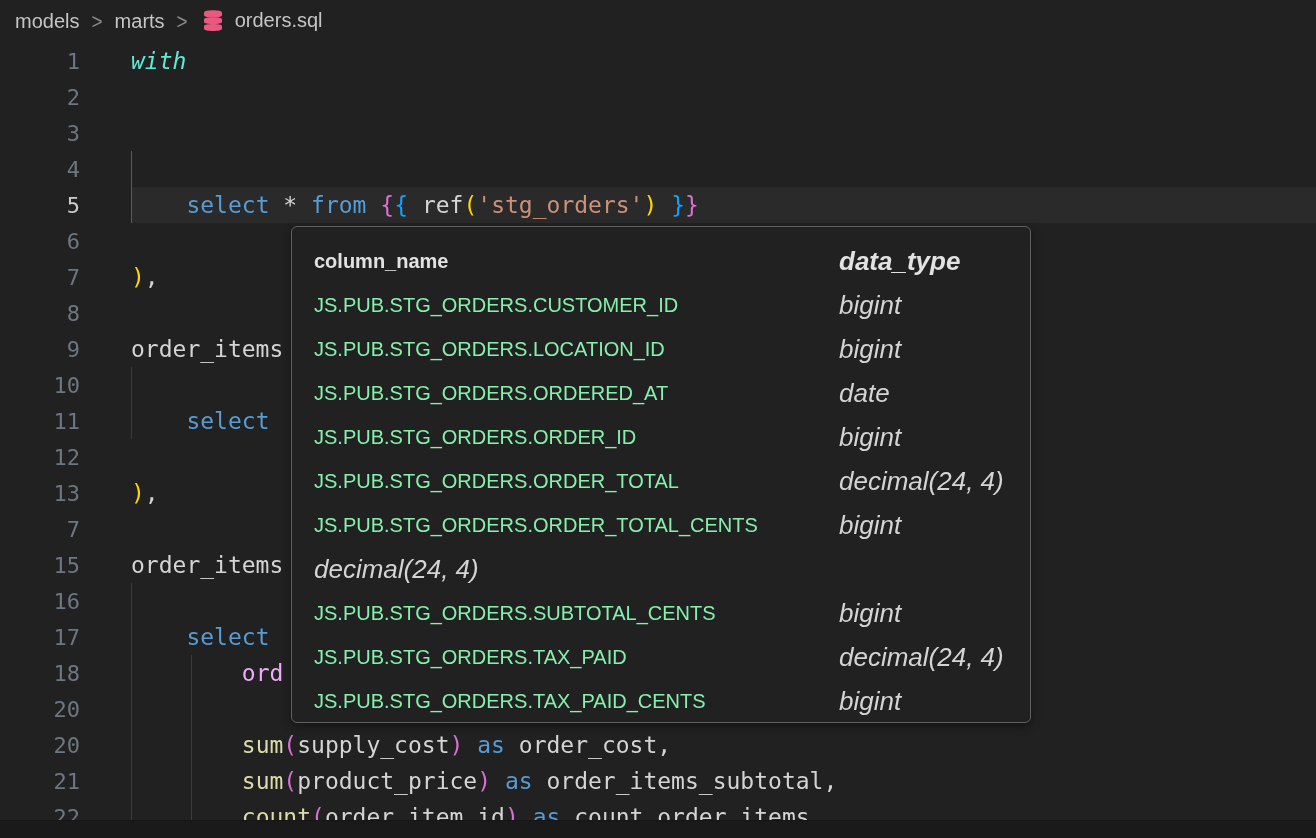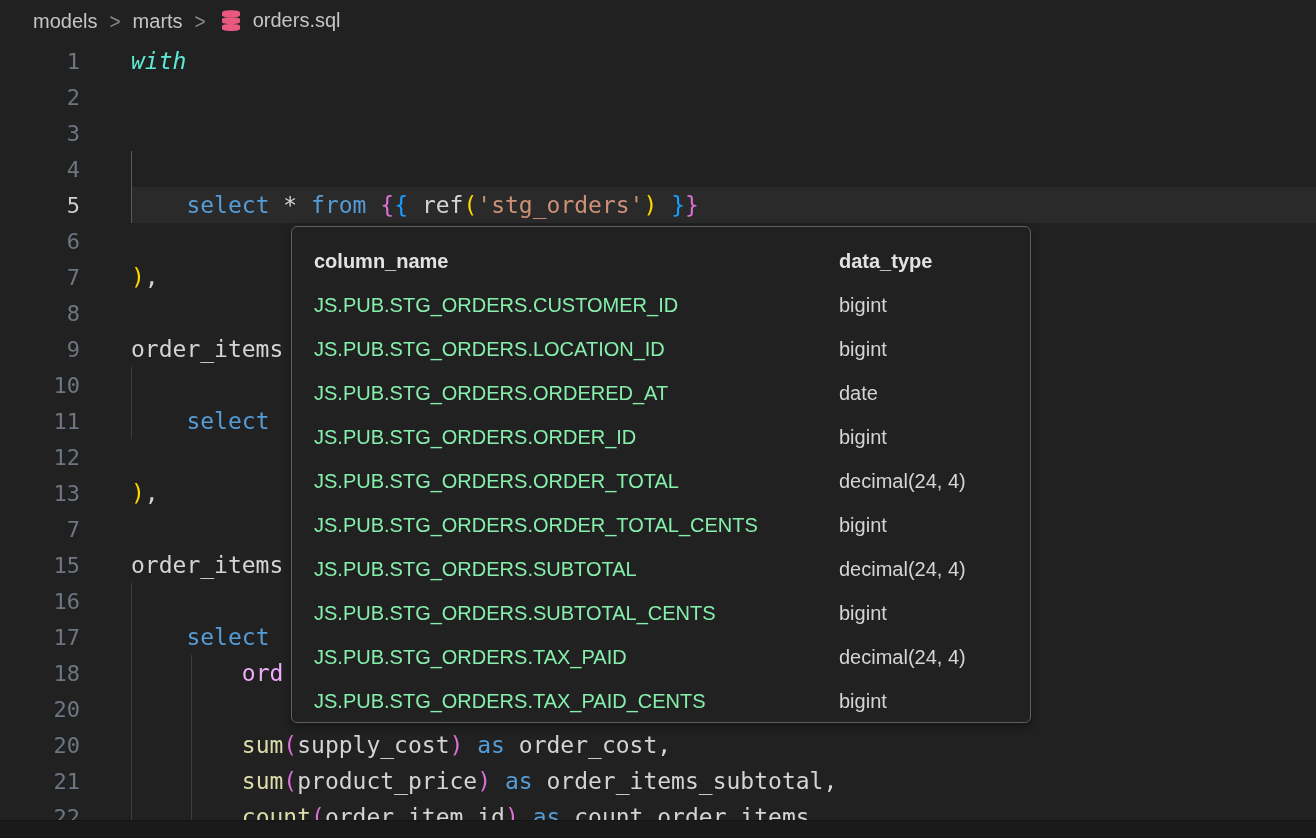--- a/index.html
+++ b/index.html
@@ -11,21 +11,21 @@
     --guide:#3c3c3c;
     --guide-active:#5a5a5a;
   }
   *{box-sizing:border-box;margin:0;padding:0;}
   html,body{width:1316px;height:838px;overflow:hidden;background:var(--editor-bg);}
   body{font-family:"Liberation Sans",sans-serif;position:relative;}
 
   .editor-clip{position:absolute;top:0;left:0;width:1316px;height:820px;overflow:hidden;background:var(--editor-bg);}
 
   
-  .breadcrumb-bar{position:absolute;top:0;left:0;width:1316px;height:43px;display:flex;align-items:center;padding-left:33px;background:var(--editor-bg);z-index:5;}
+  .breadcrumb-bar{position:absolute;top:0;left:0;width:1316px;height:43px;display:flex;align-items:center;padding-left:15px;background:var(--editor-bg);z-index:5;}
   .crumb{font-size:20px;color:#c5c5c5;cursor:pointer;}
   .crumb-sep{font-size:19px;color:#8a8a8a;margin:0 12px;transform:scaleY(1.15);display:inline-block;}
   .file-crumb{display:flex;align-items:flex-start;cursor:pointer;}
   .db-icon{width:26px;height:26px;margin-right:9px;display:inline-block;}
 
   
   .code-area{position:absolute;top:43px;left:0;width:1316px;}
   .code-row{height:36px;display:flex;align-items:center;position:relative;}
   .line-num{width:80px;text-align:right;font-family:"DejaVu Sans Mono",monospace;font-size:22px;color:var(--gutter-fg);flex:none;}
   .line-num.active{color:var(--gutter-fg-active);}
@@ -33,21 +33,21 @@
 
   .current-line-band{position:absolute;left:132px;right:0;height:36px;background:var(--line-highlight);z-index:0;}
   .code-row, .code-area{z-index:1;}
   .guide{position:absolute;width:1px;background:var(--guide);z-index:2;}
   .guide.active{background:var(--guide-active);}
 
   
   .popup{position:absolute;left:291px;top:226px;width:740px;height:497px;background:var(--editor-bg);border:1px solid var(--popup-border);border-radius:6px;z-index:10;box-shadow:0 3px 10px rgba(0,0,0,.4);padding:12px 0 0 0;overflow:hidden;}
   .popup-row{height:44px;display:flex;align-items:center;padding-left:22px;}
   .popup-col-name{width:525px;flex:none;font-size:20px;color:#86efac;white-space:nowrap;}
-  .popup-col-type{flex:none;font-size:20px;color:#d4d4d4;white-space:nowrap;}
+  .popup-col-type{flex:none;font-size:26px;color:#d4d4d4;white-space:nowrap;font-style:italic;}
   .popup-row.header .popup-col-name,.popup-row.header .popup-col-type{font-weight:700;color:#e2e2e2;}
 
   
   .bottom-strip{position:absolute;top:820px;left:0;width:1316px;height:18px;background:#1a1a1a;border-top:1px solid #151515;}
 </style>
 </head>
 <body>
 
 <div class="editor-clip">
 
@@ -189,21 +189,20 @@
         </div>
         <div class="popup-row">
           <span class="popup-col-name">JS.PUB.STG_ORDERS.ORDER_TOTAL</span>
           <span class="popup-col-type">decimal(24, 4)</span>
         </div>
         <div class="popup-row">
           <span class="popup-col-name">JS.PUB.STG_ORDERS.ORDER_TOTAL_CENTS</span>
           <span class="popup-col-type">bigint</span>
         </div>
         <div class="popup-row">
-          <span class="popup-col-name">JS.PUB.STG_ORDERS.SUBTOTAL</span>
           <span class="popup-col-type">decimal(24, 4)</span>
         </div>
         <div class="popup-row">
           <span class="popup-col-name">JS.PUB.STG_ORDERS.SUBTOTAL_CENTS</span>
           <span class="popup-col-type">bigint</span>
         </div>
         <div class="popup-row">
           <span class="popup-col-name">JS.PUB.STG_ORDERS.TAX_PAID</span>
           <span class="popup-col-type">decimal(24, 4)</span>
         </div>

